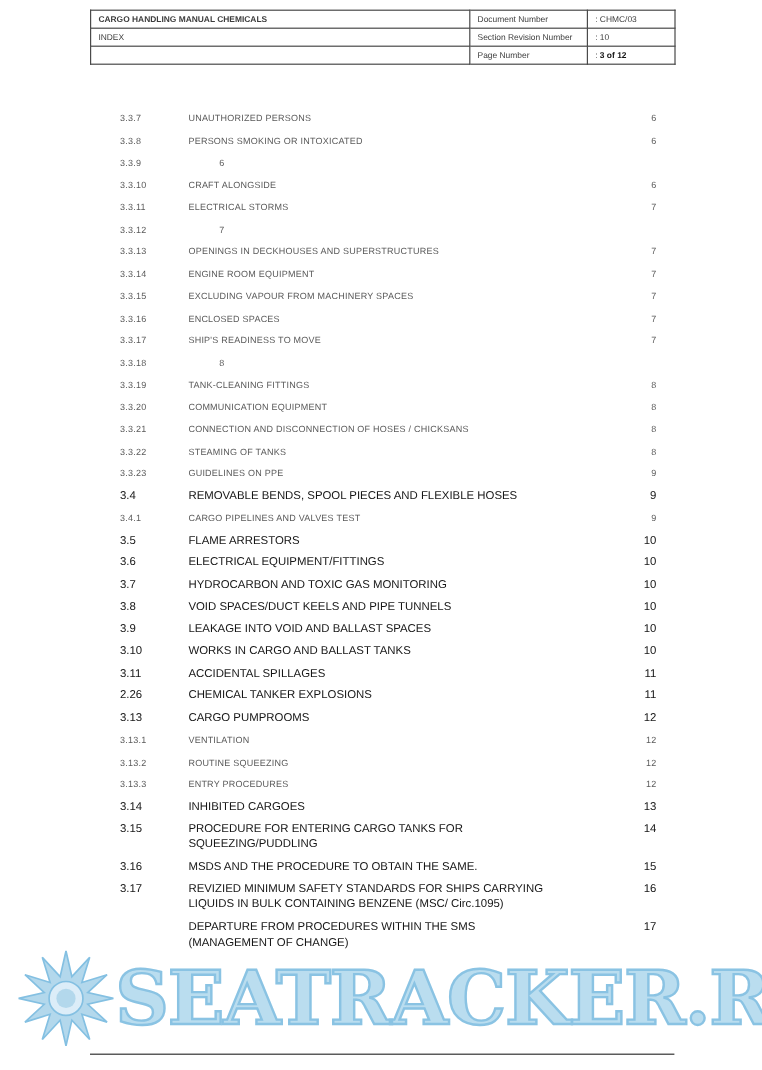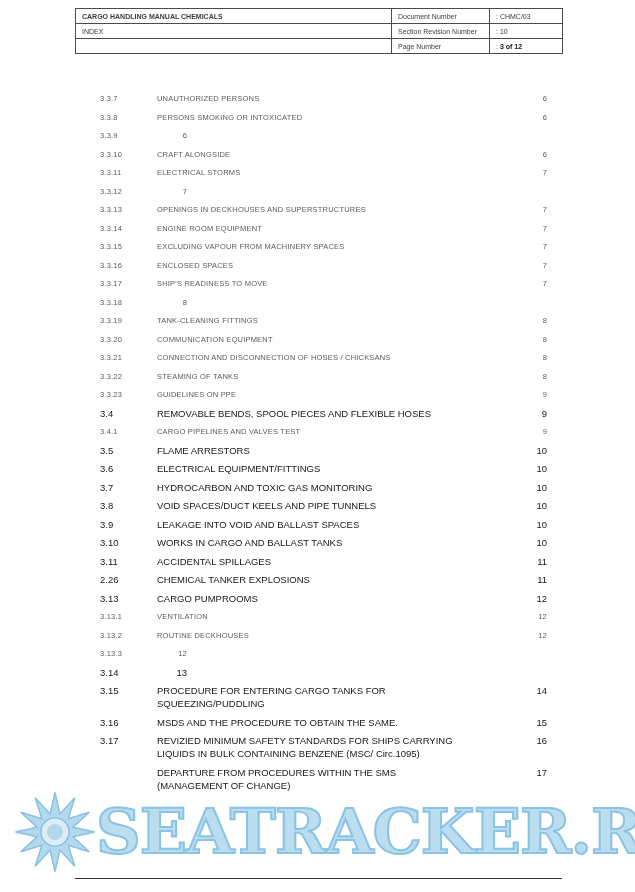--- a/index.html
+++ b/index.html
@@ -295,29 +295,31 @@
         <span class="toc-title">CARGO PUMPROOMS</span>
         <span class="toc-page">12</span>
       </div>
       <div class="toc-entry sub">
         <span class="toc-num">3.13.1</span>
         <span class="toc-title">VENTILATION</span>
         <span class="toc-page">12</span>
       </div>
       <div class="toc-entry sub">
         <span class="toc-num">3.13.2</span>
-        <span class="toc-title">ROUTINE DECKHOUSES</span>
+        <span class="toc-title">ROUTINE SQUEEZING</span>
         <span class="toc-page">12</span>
       </div>
       <div class="toc-entry sub">
         <span class="toc-num">3.13.3</span>
+        <span class="toc-title">ENTRY PROCEDURES</span>
         <span class="toc-page">12</span>
       </div>
       <div class="toc-entry main">
         <span class="toc-num">3.14</span>
+        <span class="toc-title">INHIBITED CARGOES</span>
         <span class="toc-page">13</span>
       </div>
       <div class="toc-entry main">
         <span class="toc-num">3.15</span>
         <span class="toc-title">PROCEDURE FOR ENTERING CARGO TANKS FOR
 SQUEEZING/PUDDLING</span>
         <span class="toc-page">14</span>
       </div>
       <div class="toc-entry main">
         <span class="toc-num">3.16</span>

